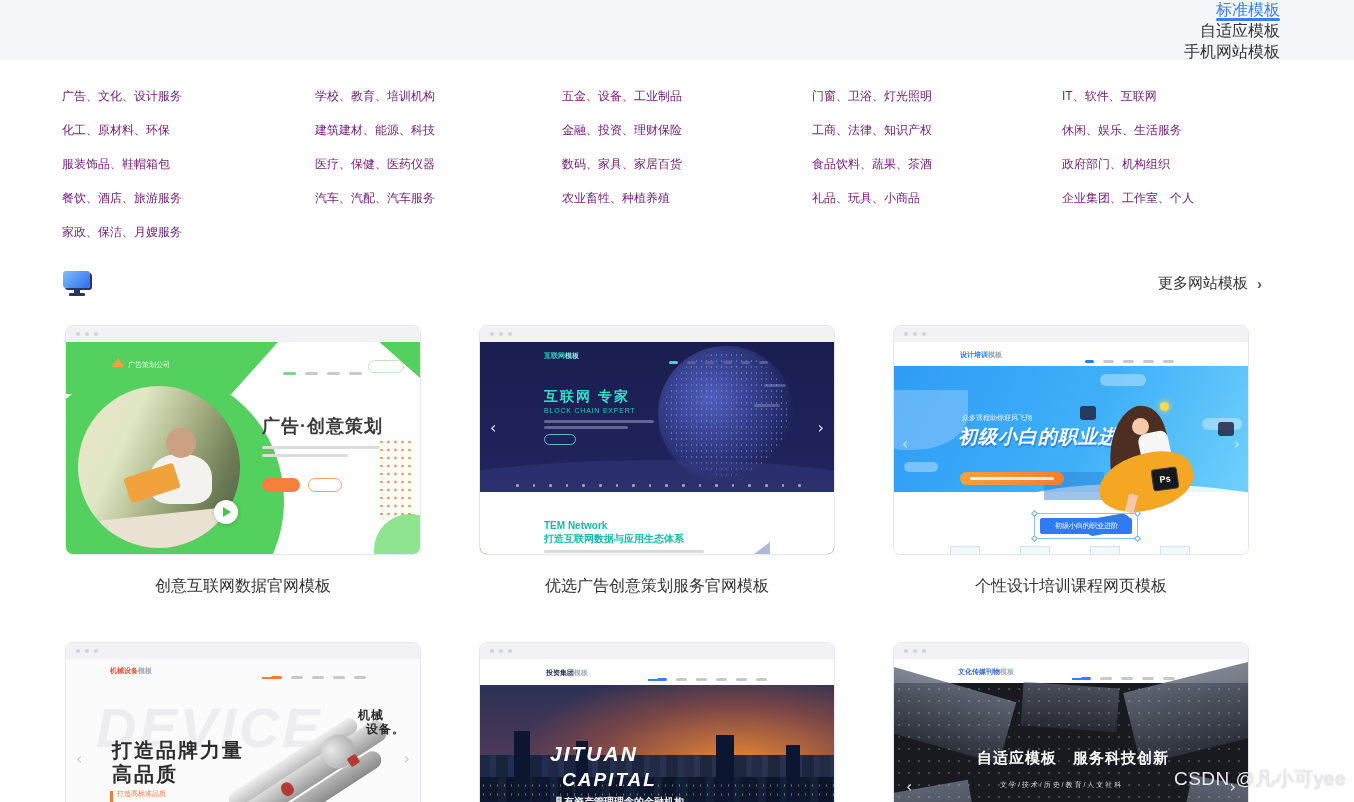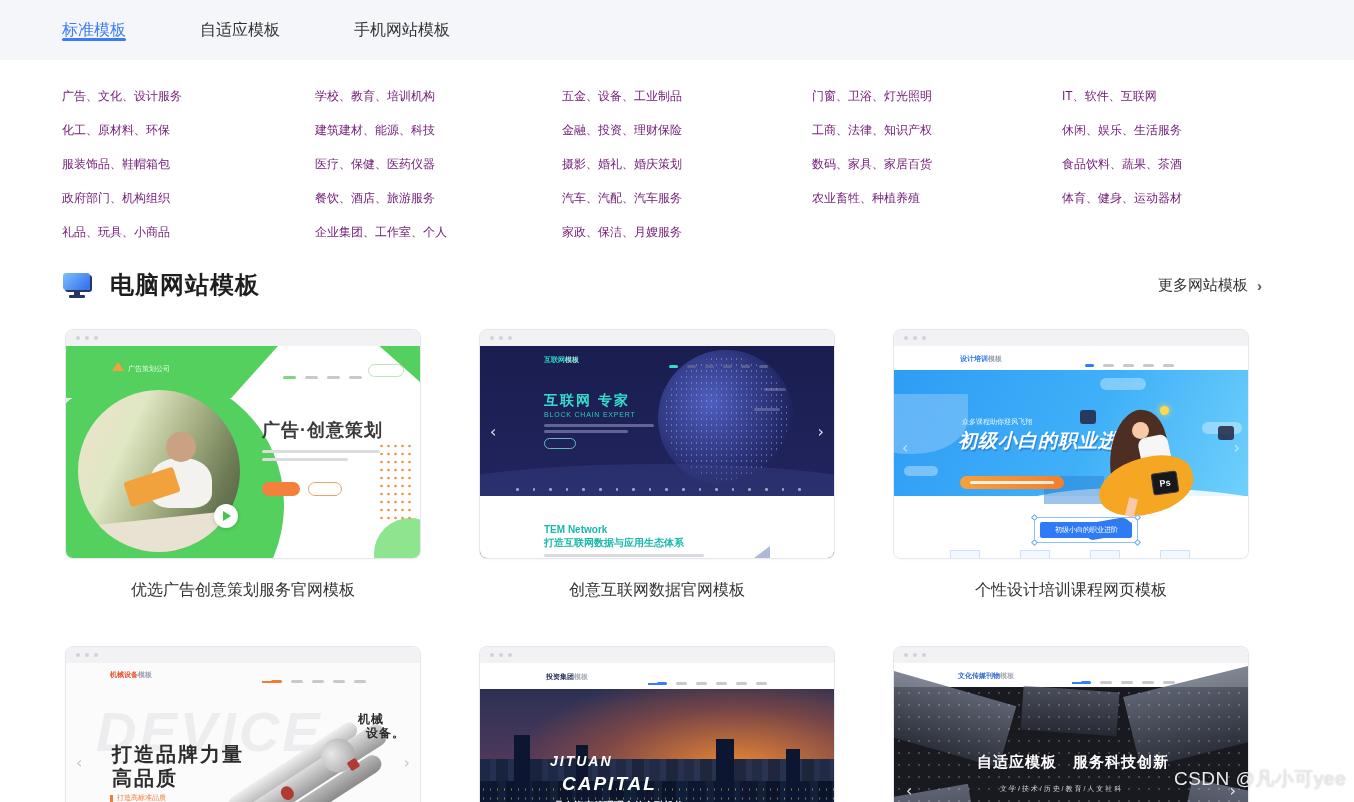--- a/index.html
+++ b/index.html
@@ -1,20 +1,20 @@
 <!DOCTYPE html>
 <html><head>
 <meta charset="utf-8">
 <style>
   * { margin:0; padding:0; box-sizing:border-box; }
   html,body { width:1354px; height:802px; overflow:hidden; background:#fff;
     font-family:"Liberation Sans", sans-serif; position:relative; }
 
   
-  .tabbar { height:60px; background:#f4f6fa; display:flex; align-items:center; padding-left:62px; }
+  .tabbar { height:60px; background:#f4f6fa; display:flex; align-items:flex-end; padding-left:62px;flex-direction:column; }
   .tab { position:relative; display:flex; align-items:center; margin-right:74px; font-size:16px; color:#333; cursor:pointer; }
   .tab.active { color:#3c7bf6; }
   .tab.active:after { content:""; position:absolute; left:0; right:0; bottom:0; height:3px; background:#3c7bf6; border-radius:2px; }
 
   
   .cats { padding:26px 0 0 62px; display:grid; grid-template-columns:253px 247px 250px 250px auto; row-gap:13px; }
   .cat { font-size:12px; color:#701a75; line-height:21px; cursor:pointer; }
 
   
   .sechead { margin-top:26px; padding:0 92px 0 62px; display:flex; align-items:center; }
@@ -163,40 +163,37 @@
   <span class="cat">五金、设备、工业制品</span>
   <span class="cat">门窗、卫浴、灯光照明</span>
   <span class="cat">IT、软件、互联网</span>
   <span class="cat">化工、原材料、环保</span>
   <span class="cat">建筑建材、能源、科技</span>
   <span class="cat">金融、投资、理财保险</span>
   <span class="cat">工商、法律、知识产权</span>
   <span class="cat">休闲、娱乐、生活服务</span>
   <span class="cat">服装饰品、鞋帽箱包</span>
   <span class="cat">医疗、保健、医药仪器</span>
-  <span class="cat">摄影、婚礼、婚庆策划</span>
   <span class="cat">数码、家具、家居百货</span>
   <span class="cat">食品饮料、蔬果、茶酒</span>
   <span class="cat">政府部门、机构组织</span>
   <span class="cat">餐饮、酒店、旅游服务</span>
   <span class="cat">汽车、汽配、汽车服务</span>
   <span class="cat">农业畜牲、种植养殖</span>
-  <span class="cat">体育、健身、运动器材</span>
   <span class="cat">礼品、玩具、小商品</span>
   <span class="cat">企业集团、工作室、个人</span>
   <span class="cat">家政、保洁、月嫂服务</span>
 </div>
 
 <div class="sechead">
   <div class="mon">
       <div class="scr"></div>
       <div class="neck"></div>
       <div class="base"></div>
     </div>
-  <h1>电脑网站模板</h1>
   <div class="more">
     <span>更多网站模板</span>
     <span class="chev">›</span>
   </div>
 </div>
 
 <div class="cardrow">
 
   <div class="card c1">
     <div class="chrome">
@@ -334,22 +331,22 @@
         </div>
       <div class="sq" style="left:56px;"></div>
         <div class="sq" style="left:126px;"></div>
         <div class="sq" style="left:196px;"></div>
         <div class="sq" style="left:266px;"></div>
     </div>
   </div>
 </div>
 
 <div class="caprow">
+  <div class="cap">创意互联网数据官网模板</div>
   <div class="cap">优选广告创意策划服务官网模板</div>
-  <div class="cap">创意互联网数据官网模板</div>
   <div class="cap">个性设计培训课程网页模板</div>
 </div>
 
 <div class="cardrow" style="margin-top:45px;">
 
   <div class="card c4">
     <div class="chrome">
         <i></i>
         <i></i>
         <i></i>
@@ -397,21 +394,21 @@
         <div class="navline" style="left:168px;top:20px;width:12px;"></div>
       </div>
       <div class="photo">
         <div class="bfar"></div>
         <div class="bnear"></div>
         <div class="tower" style="left:34px;top:46px;width:16px;height:70px;"></div>
         <div class="tower" style="left:96px;top:56px;width:12px;height:60px;"></div>
         <div class="tower" style="left:236px;top:50px;width:18px;height:66px;"></div>
         <div class="tower" style="left:306px;top:60px;width:14px;height:56px;"></div>
         <div class="lights"></div>
-        <div class="abs" style="left:70px;top:64px;font-size:14px;font-weight:900;font-style:italic;color:#fff;letter-spacing:2px;">JITUAN</div>
+        <div class="abs" style="left:70px;top:57px;font-size:21px;font-weight:900;font-style:italic;color:#fff;letter-spacing:2px;">JITUAN</div>
         <div class="abs" style="left:82px;top:84px;font-size:19px;font-weight:900;font-style:italic;color:#fff;letter-spacing:2px;">CAPITAL</div>
         <div class="abs" style="left:74px;top:110px;font-size:10px;font-weight:bold;color:#f2f2f5;">具有资产管理理念的金融机构</div>
       </div>
     </div>
   </div>
 
   <div class="card c6">
     <div class="chrome">
         <i></i>
         <i></i>

